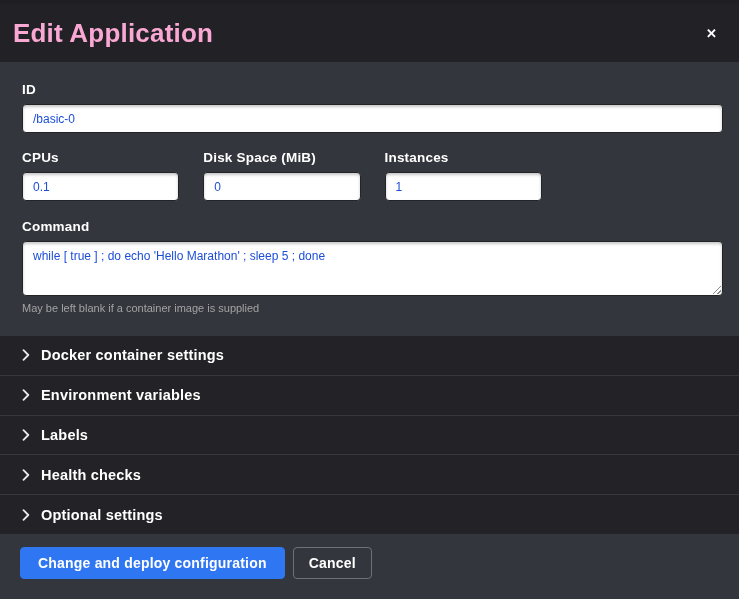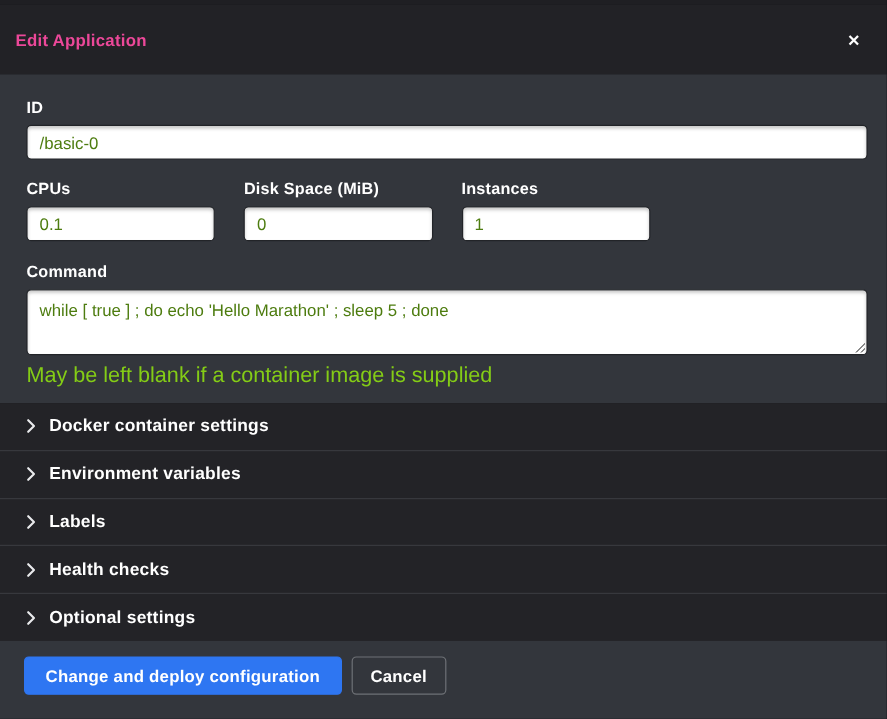--- a/index.html
+++ b/index.html
@@ -4,44 +4,44 @@
 <style>
   * { margin:0; padding:0; box-sizing:border-box; }
   html,body { width:739px; height:599px; background:#1a1a1d; overflow:hidden;
     font-family:"Liberation Sans", sans-serif; }
   .backdrop-strip { height:4px; background:#1f1f23; }
   .modal { width:739px; height:595px; display:flex; flex-direction:column; }
 
   
   .modal-header { height:58px; background:#222226; display:flex; align-items:center;
     padding:0 16px 0 13px; flex:0 0 auto; }
-  .modal-title { color:#ec4899; font-size:14px; font-weight:600; letter-spacing:.2px; }
+  .modal-title { color:#f9a8d4; font-size:26px; font-weight:600; letter-spacing:.2px; }
   .close-btn { margin-left:auto; background:none; border:none; cursor:pointer;
     color:#ffffff; font-size:13px; font-weight:700; line-height:1; padding:6px; }
 
   
   .form-area { background:#33363c; padding:20px 16px 0 22px; height:274px; flex:0 0 auto; }
   .field-label { display:block; color:#ffffff; font-size:13.5px; font-weight:700;
     margin-bottom:7px; letter-spacing:.2px; }
   .text-input, .text-area {
     width:100%; background:#ffffff; border:1px solid #222428; border-radius:4px;
     box-shadow:inset 0 2px 3px rgba(0,0,0,.22);
-    color:#4d7c0f; font-size:14px; font-family:"Liberation Sans", sans-serif;
+    color:#1d4ed8; font-size:12px; font-family:"Liberation Sans", sans-serif;
     padding:0 10px; }
   .text-input { height:29px; }
   .field-id { margin-bottom:17px; }
   .row4 { display:grid; grid-template-columns:repeat(4,1fr); column-gap:24px;
     margin-bottom:18px; }
   .textarea-wrap { position:relative; }
   .text-area { height:55px; resize:none; padding:7px 10px; line-height:1.3; display:block; }
   .grip { position:absolute; right:2px; bottom:2px; width:10px; height:10px;
     clip-path:polygon(100% 0, 100% 100%, 0 100%);
     background:repeating-linear-gradient(-45deg, transparent, transparent 2px, #8a8a8a 2px, #8a8a8a 3px);
     cursor:nwse-resize; }
-  .help-text { color:#84cc16; font-size:18px; margin-top:6px; }
+  .help-text { color:#a3a3a3; font-size:11px; margin-top:6px; }
 
   
   .sections { background:#232327; height:198px; display:flex; flex-direction:column; flex:0 0 auto; }
   .section-row { flex:1 1 0; display:flex; align-items:center; gap:11px;
     padding:0 22px; cursor:pointer; }
   .section-row + .section-row { border-top:1px solid #37383d; }
   .section-label { color:#ffffff; font-size:14.5px; font-weight:700; letter-spacing:.2px; }
   .chev { flex:0 0 auto; display:block; }
 
   

